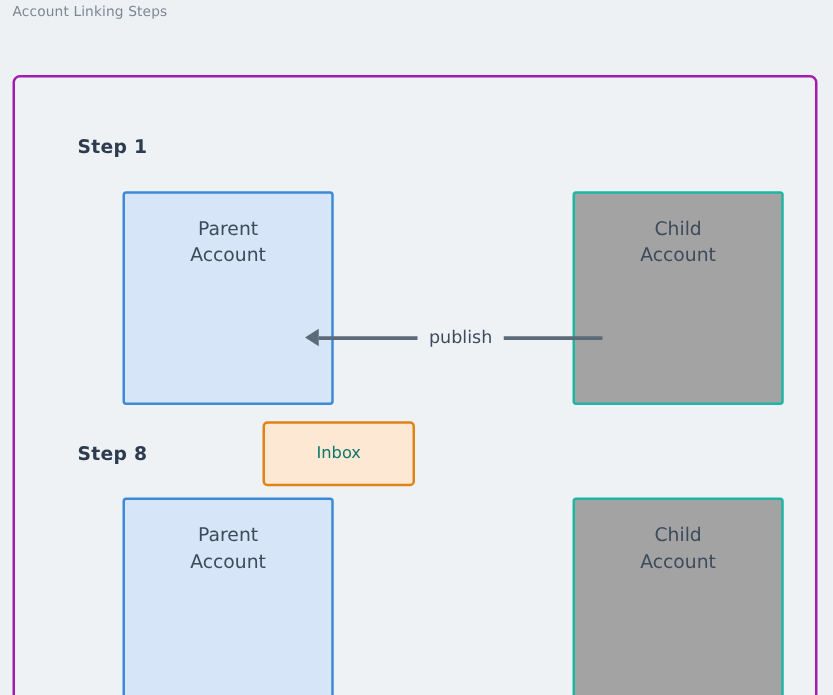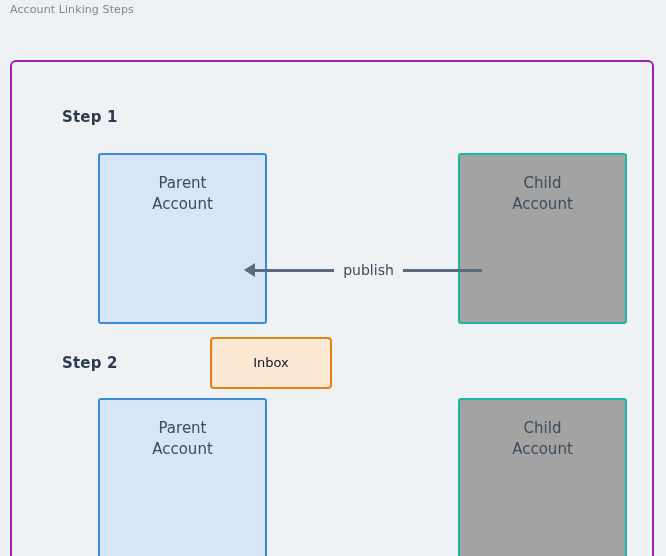--- a/index.html
+++ b/index.html
@@ -85,21 +85,21 @@
   
   .inner-box {
     position: absolute;
     box-sizing: border-box;
     border-radius: 4px;
     display: flex;
     align-items: center;
     justify-content: center;
     text-align: center;
     font-size: 13px;
-    color: #0f172a;
+    color: #0f766e;
     line-height: 1.35;
     white-space: pre-line;
   }
   .inner-box.inbox {
     background: #fde8d3;
     border: 2px solid #e08214;
   }
 
   #inbox-box      { left: 110px; top: 182px; width: 122px; height: 52px; }
 
@@ -159,21 +159,21 @@
 
   </div>
 
   <div class="connector" id="connector-publish">
     <span class="arrow-left"></span>
     <span class="conn-line"></span>
     <span class="conn-label">publish</span>
     <span class="conn-line"></span>
   </div>
 
-  <div class="step-label" id="step2-label">Step 2</div>
+  <div class="step-label" id="step2-label">Step 8</div>
 
   <div class="account-box parent" id="parent-box-2">
     <div class="account-title">Parent
 Account</div>
 
   </div>
 
   <div class="account-box child" id="child-box-2">
     <div class="account-title">Child
 Account</div>

